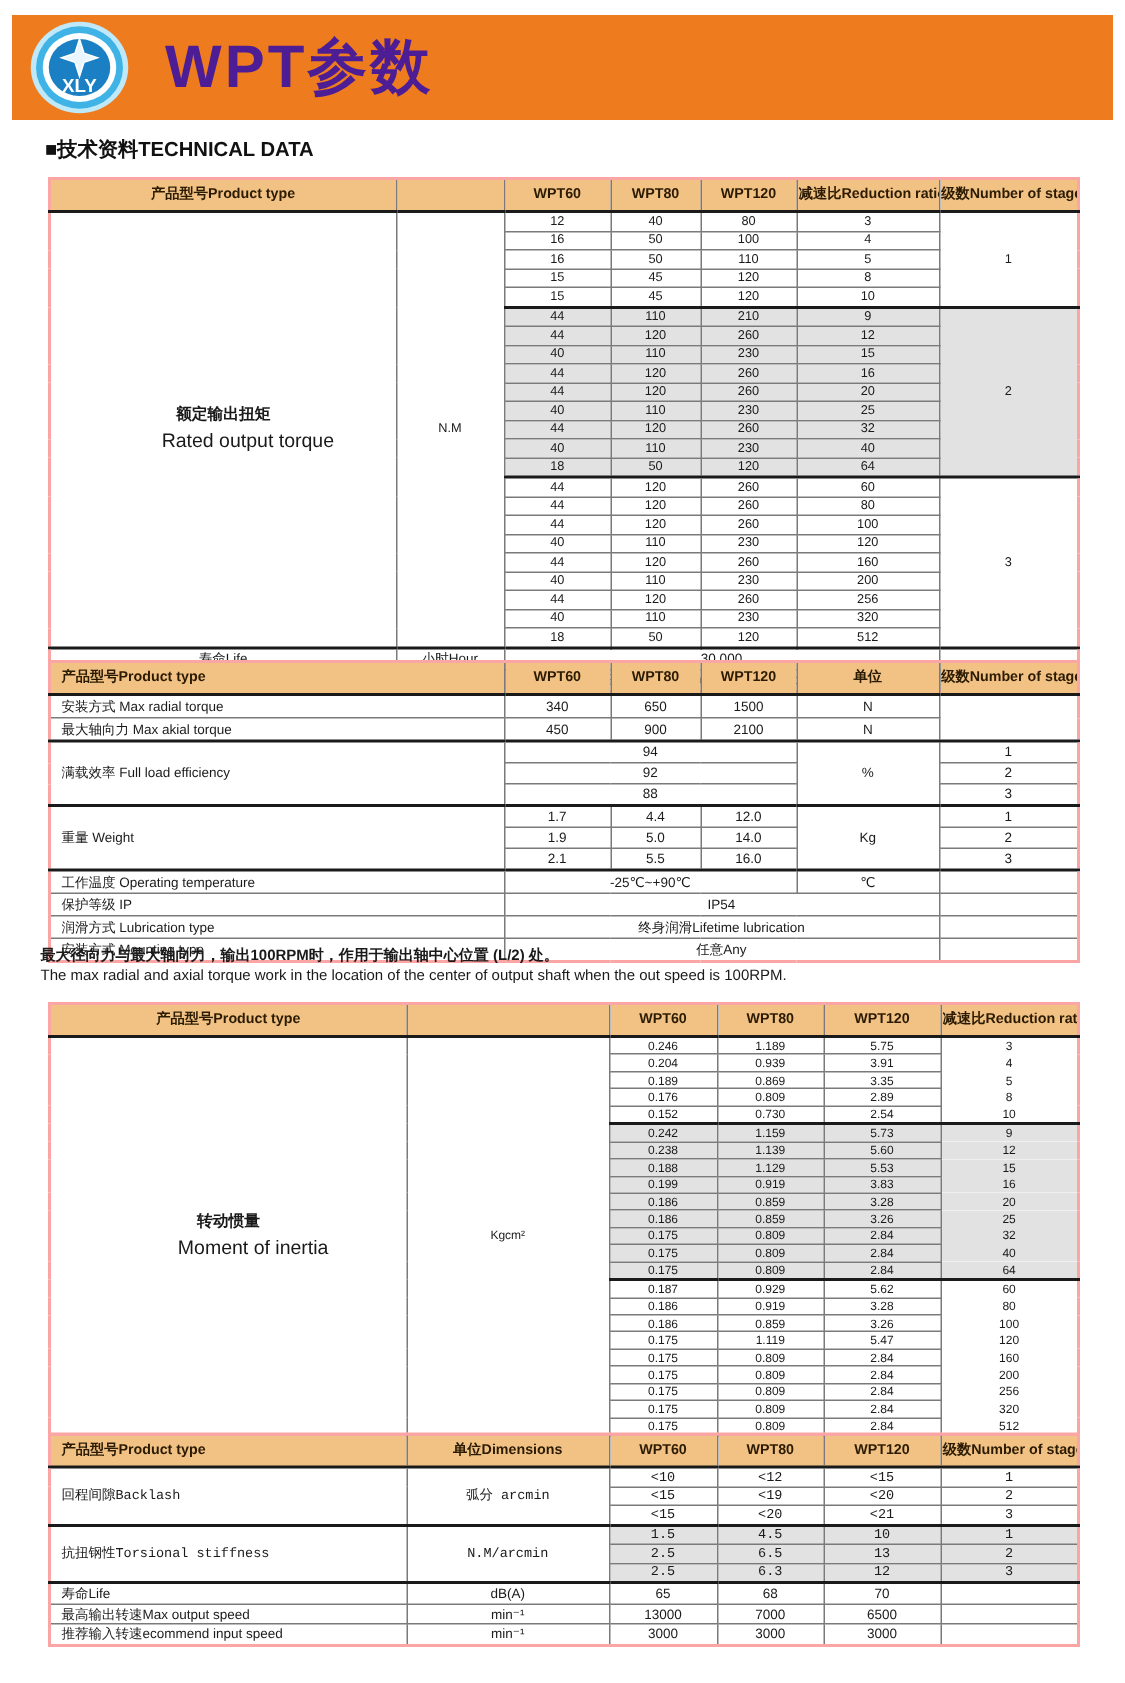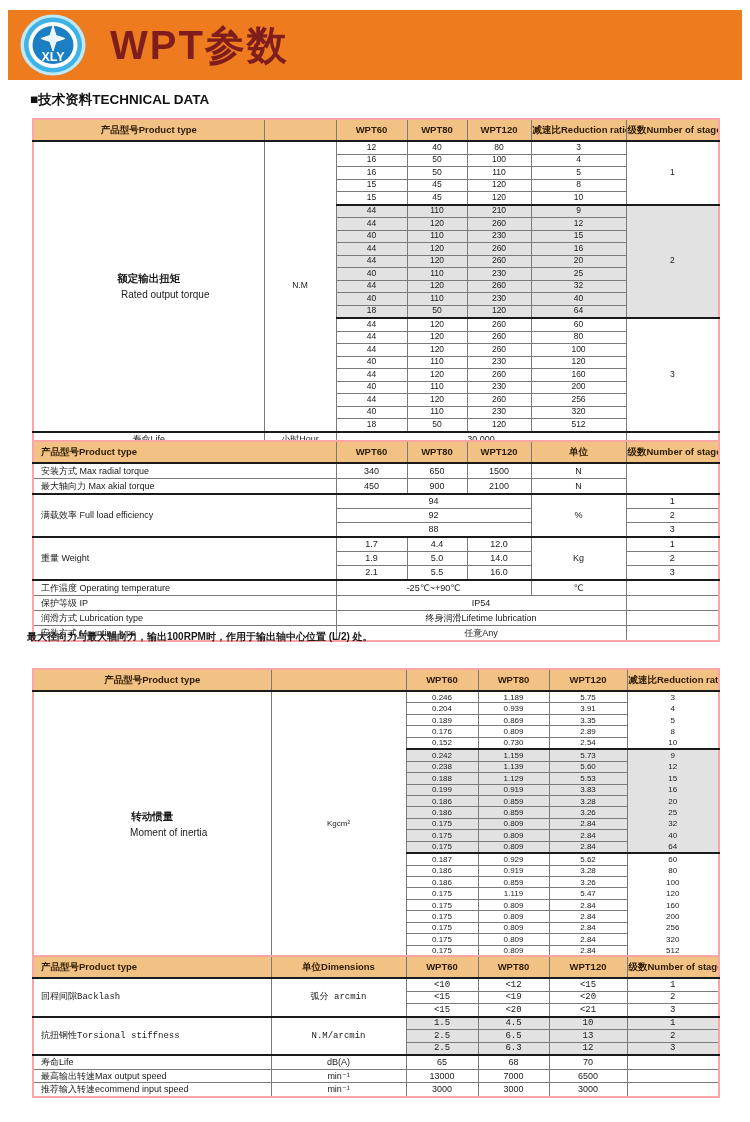--- a/index.html
+++ b/index.html
@@ -3,37 +3,37 @@
 <meta charset="utf-8">
 <style>
   html,body{margin:0;padding:0;background:#ffffff;}
   .page{position:relative;width:750px;height:1122px;background:#fff;overflow:hidden;
         font-family:"Liberation Sans","DejaVu Sans",sans-serif;color:#1a1a1a;}
 
   
   .banner{position:absolute;left:8px;top:10px;width:734px;height:70px;background:#ee7c1e;}
   .logo{position:absolute;left:12px;top:4px;width:66px;height:62px;}
   .banner-title{position:absolute;left:102px;top:0;height:70px;line-height:70px;
-        color:#7f1d1d;font-size:40px;font-weight:bold;letter-spacing:2px;}
+        color:#4c1d95;font-size:40px;font-weight:bold;letter-spacing:2px;}
 
   .section-heading{position:absolute;left:30px;top:91px;font-size:13.5px;font-weight:bold;color:#111;}
 
   
   .tbl{position:absolute;left:32px;width:686px;border-collapse:collapse;table-layout:fixed;
        border:2px solid #fca5a5;}
   .tbl td,.tbl th{border:1px solid #7a7a7a;padding:0 1px;text-align:center;vertical-align:middle;
        overflow:hidden;white-space:nowrap;line-height:1.15;font-weight:normal;}
   .tbl thead th{background:#f2c285;height:20px;font-size:9.5px;font-weight:bold;color:#2b1b02;
        border-bottom:2px solid #1a1a1a;}
   .lft{text-align:left !important;padding-left:7px !important;}
   tr.gray td{background:#e2e2e2;}
   tr.gend td{border-bottom:2px solid #1a1a1a;}
   .bthick{border-bottom:2px solid #1a1a1a !important;}
   .zh{font-size:10.5px;font-weight:bold;margin-bottom:5px;}
-  .en{font-size:10px;padding-left:33px;}
+  .en{font-size:13px;padding-left:33px;}
 
   
   #torque-body td{height:11.5px;font-size:8.5px;}
   #torque-foot td{height:13px;font-size:9px;}
   #spec-table tbody td{height:14px;font-size:9px;}
   #spec-table tbody tr.h13 td{height:13px;}
   #inertia-body td{height:10.45px;font-size:8px;}
   #inertia-body td.nl{border-top:none;border-bottom:none;}
   #inertia-body tr.gend td.nl{border-bottom:2px solid #1a1a1a;}
   #dim-table tbody td{height:12.5px;font-size:9px;}
@@ -342,20 +342,21 @@
       </tr>
       <tr>
         <td class="lft">安装方式 Mounting type</td>
         <td colspan="4">任意Any</td>
         <td></td>
       </tr>
     </tbody>
   </table>
 
   <div class="note note-zh">最大径向力与最大轴向力，输出100RPM时，作用于输出轴中心位置 (L/2) 处。</div>
+  <div class="note note-en">The max radial and axial torque work in the location of the center of output shaft when the out speed is 100RPM.</div>
 
   <table class="tbl" id="inertia-table">
     <colgroup>
         <col style="width:238px">
         <col style="width:135px">
         <col style="width:72px">
       <col style="width:71px">
         <col style="width:78px">
         <col style="width:92px">
       </colgroup>

